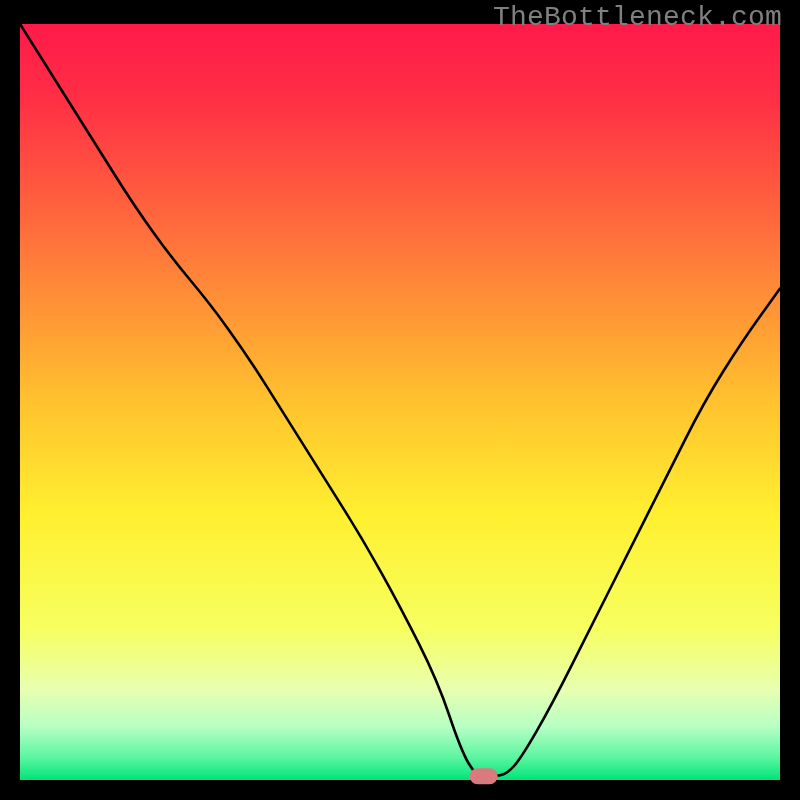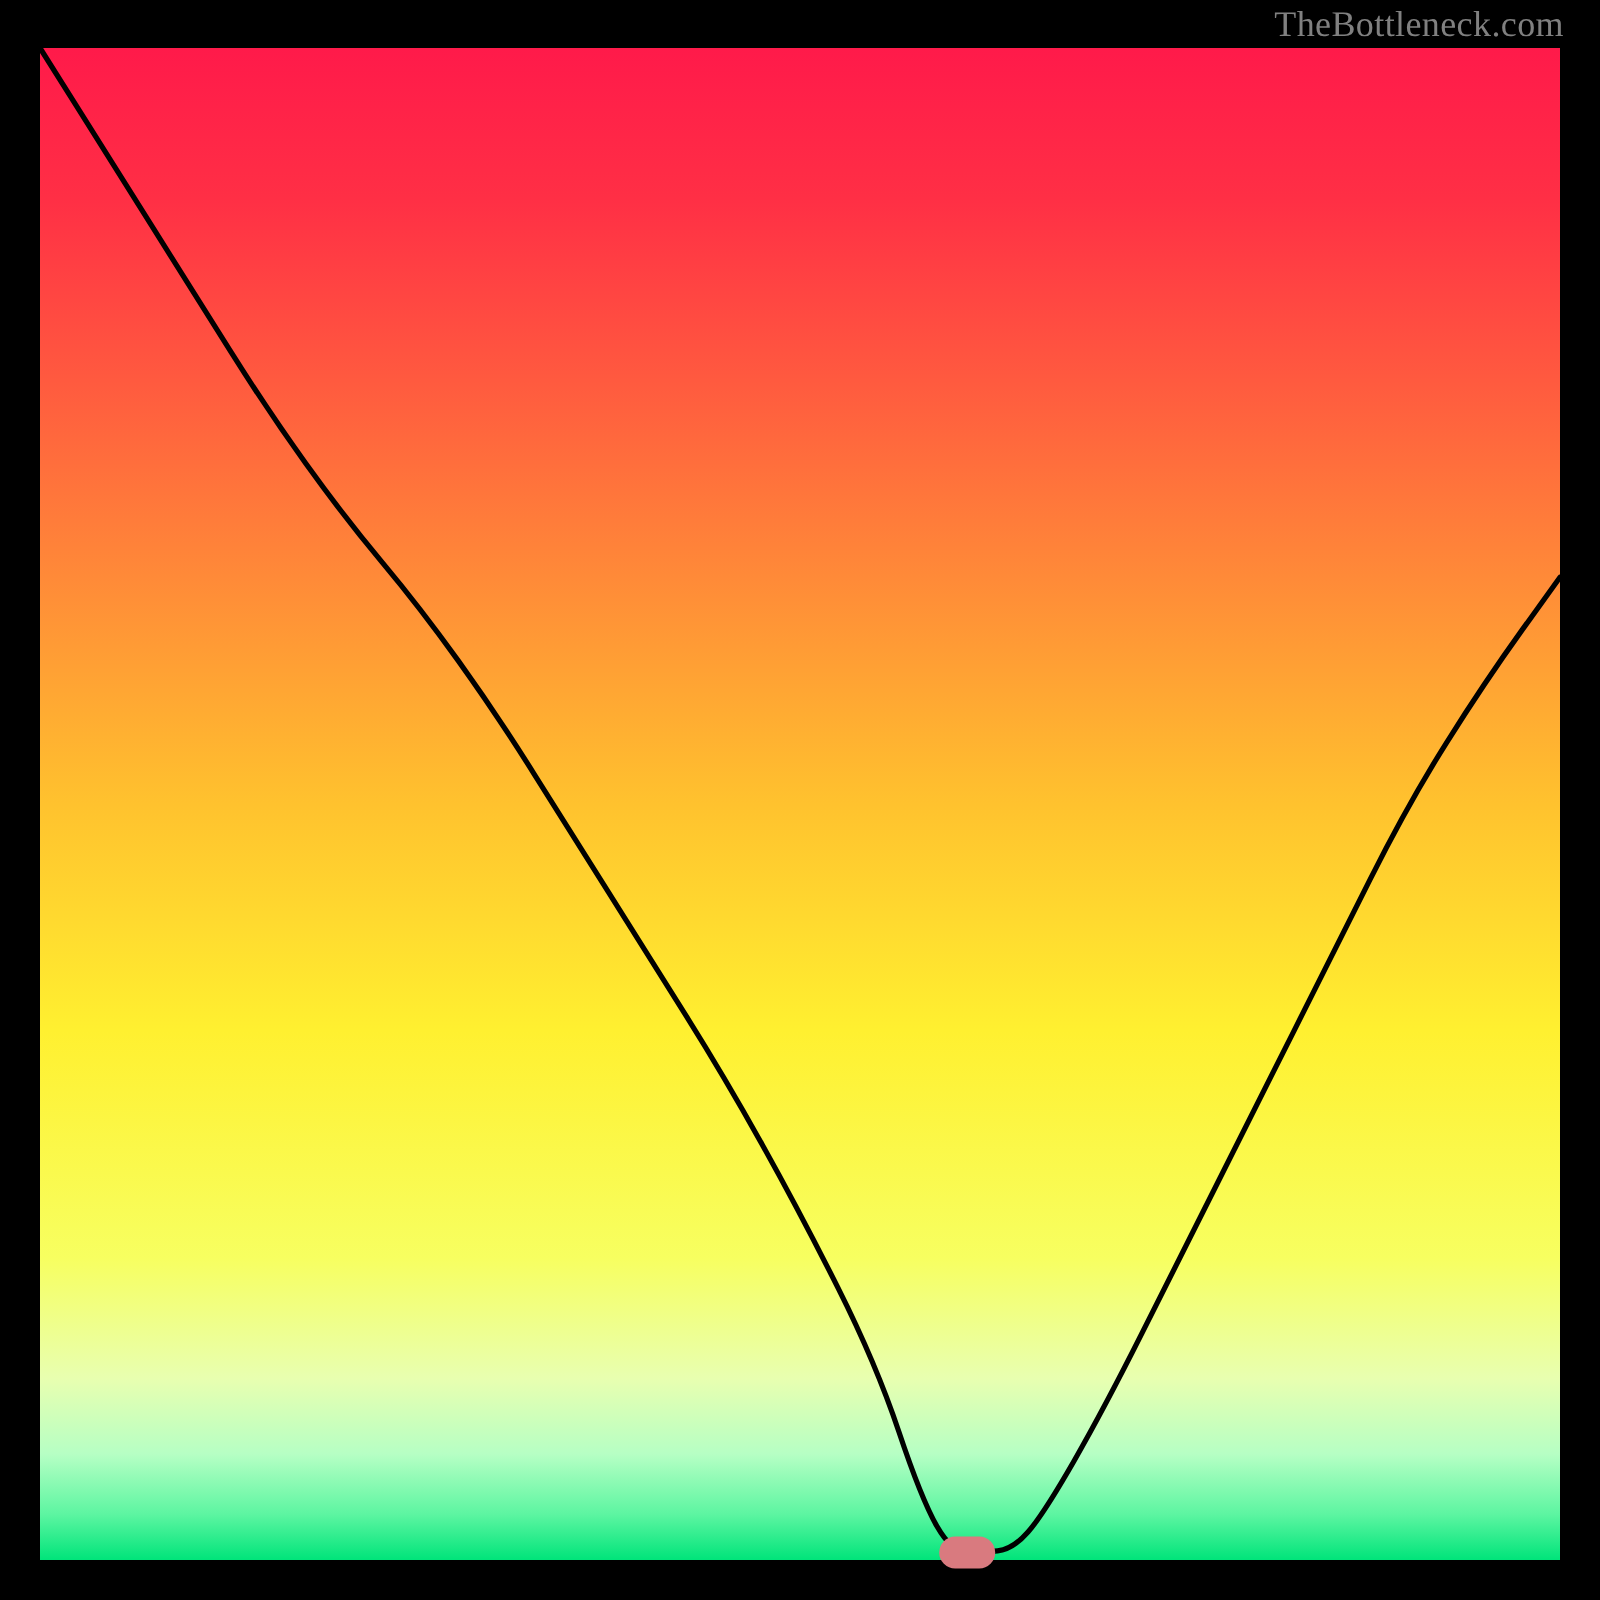--- a/index.html
+++ b/index.html
@@ -14,22 +14,22 @@
     position: relative;
     width: 800px;
     height: 800px;
     background: #000;
   }
   .watermark {
     position: absolute;
     top: 2px;
     right: 18px;
     color: #808080;
-    font-family: Liberation Serif, serif;
-    font-size: 18px;
+    font-family: Liberation Mono, monospace;
+    font-size: 28px;
     letter-spacing: 0.2px;
   }
   svg {
     display: block;
   }
 </style>
 </head>
 <body>
 
 <div class="frame">

